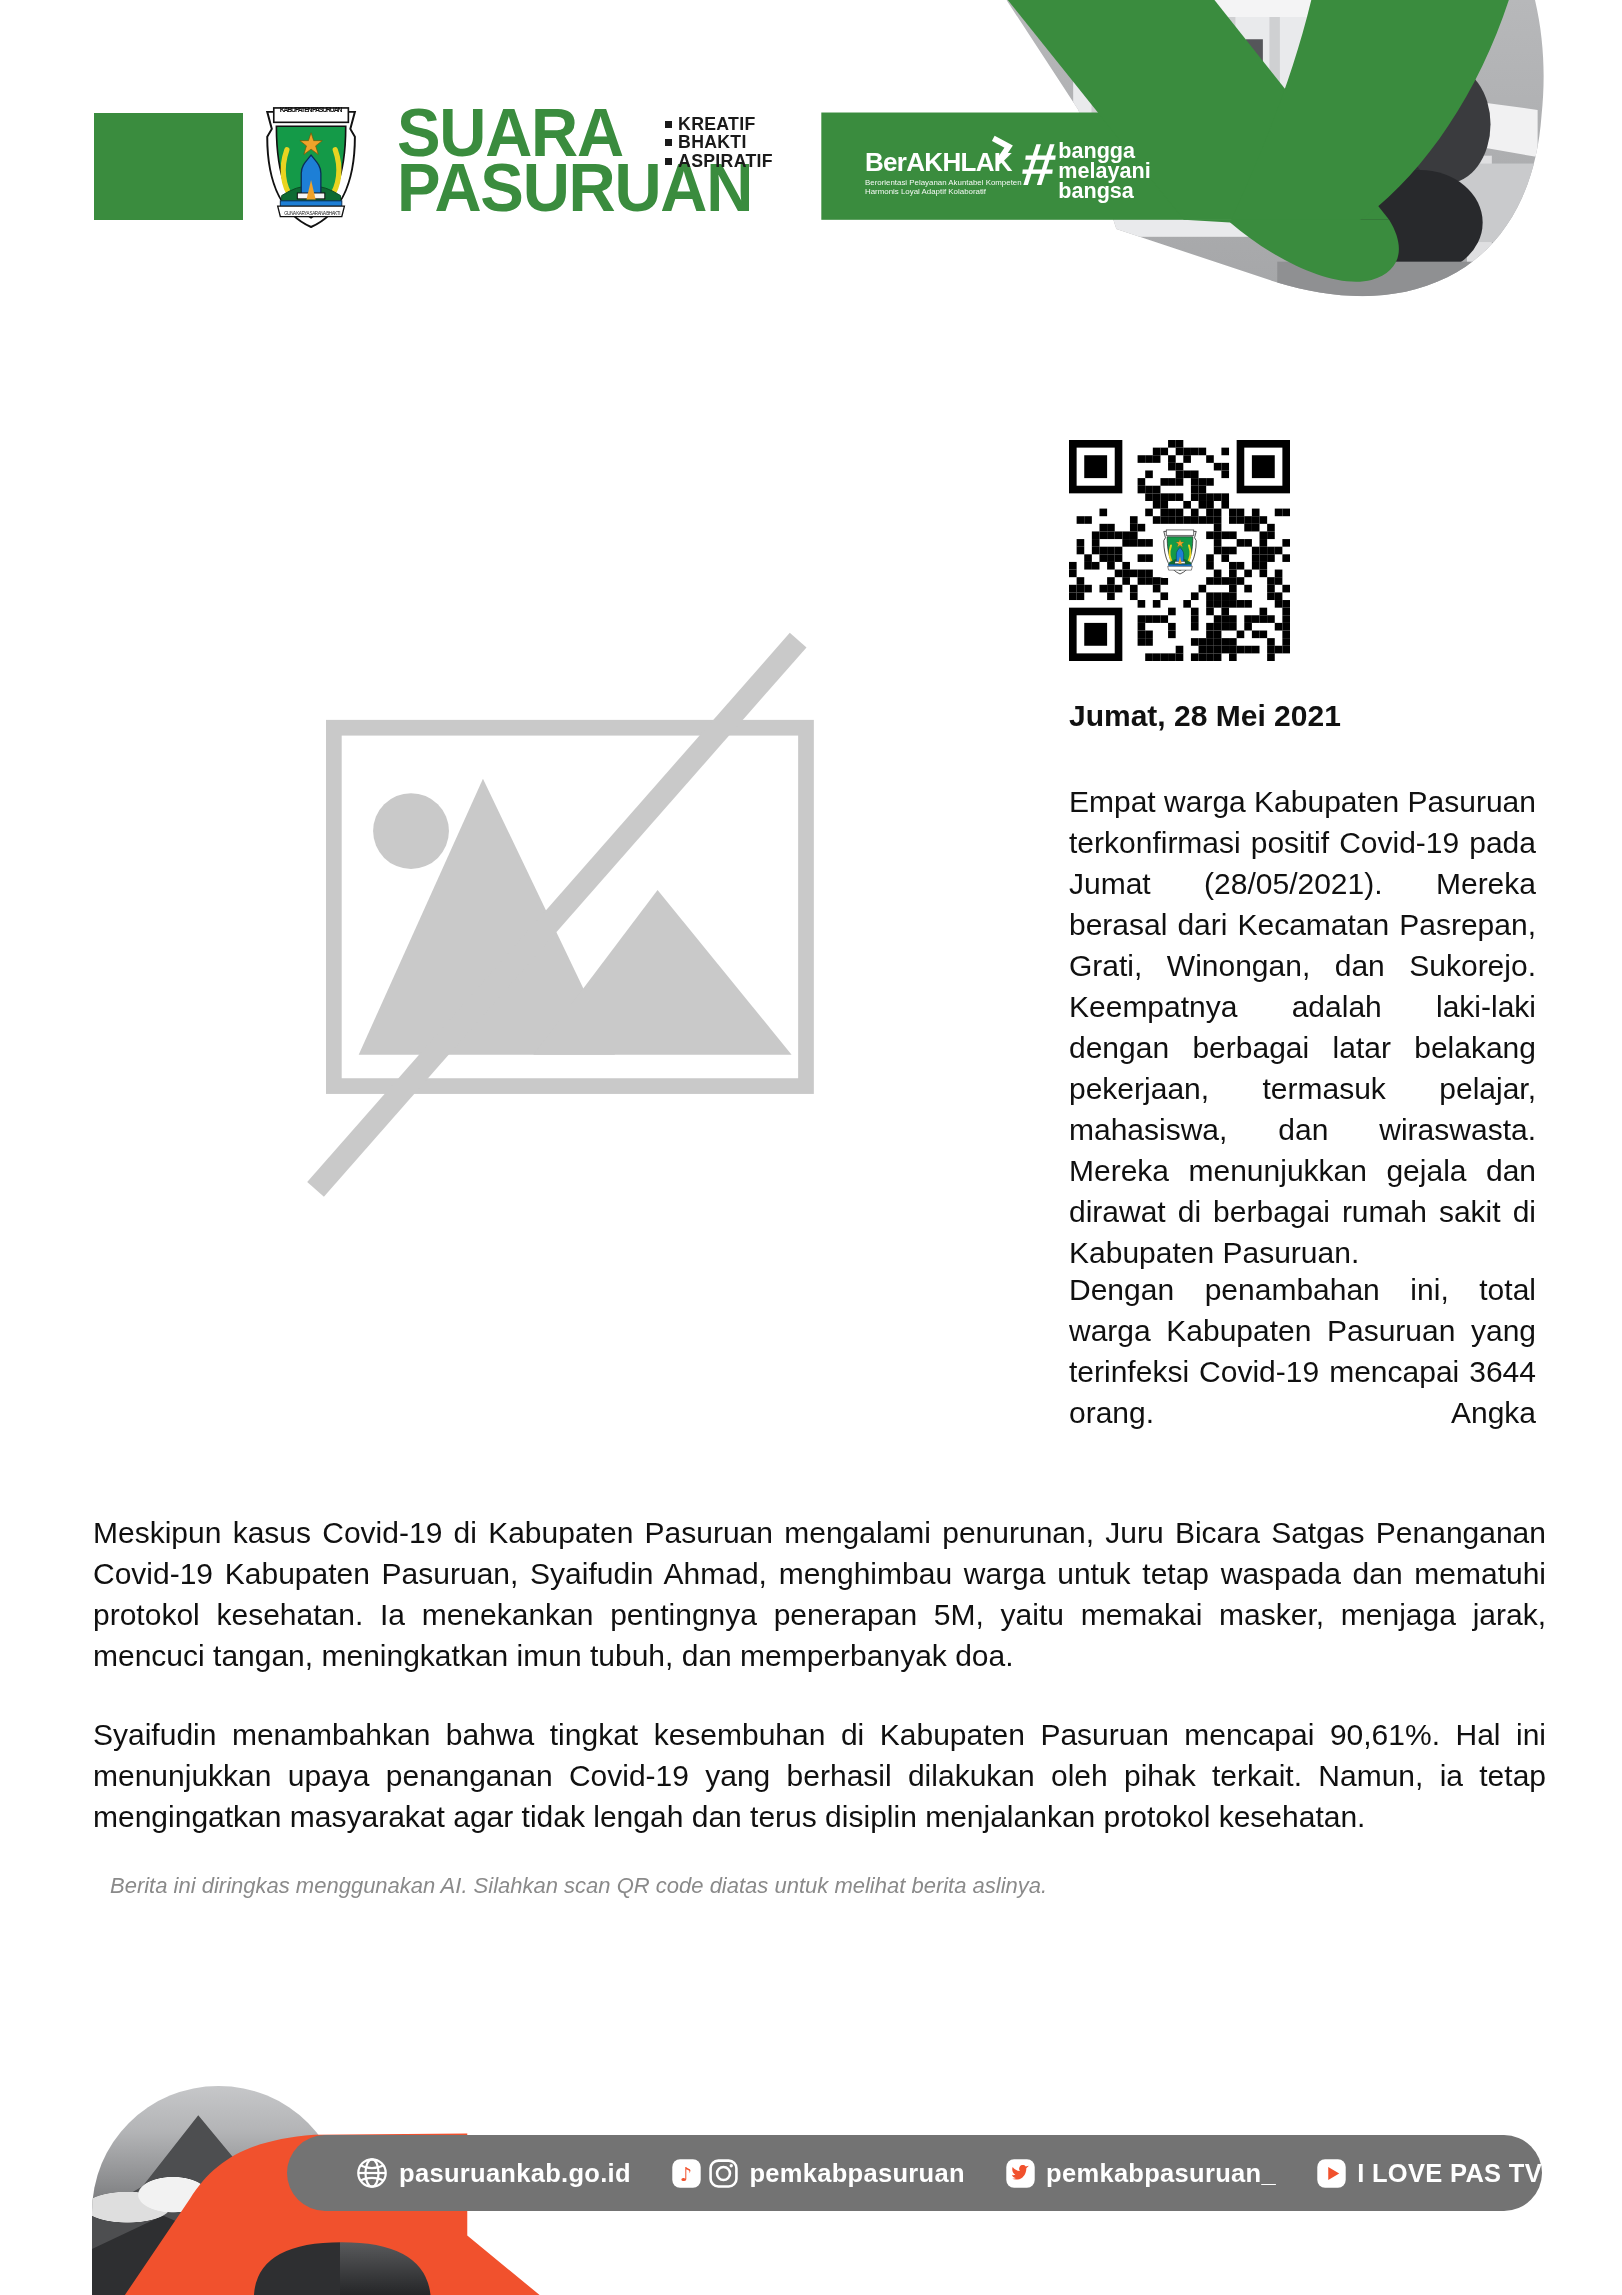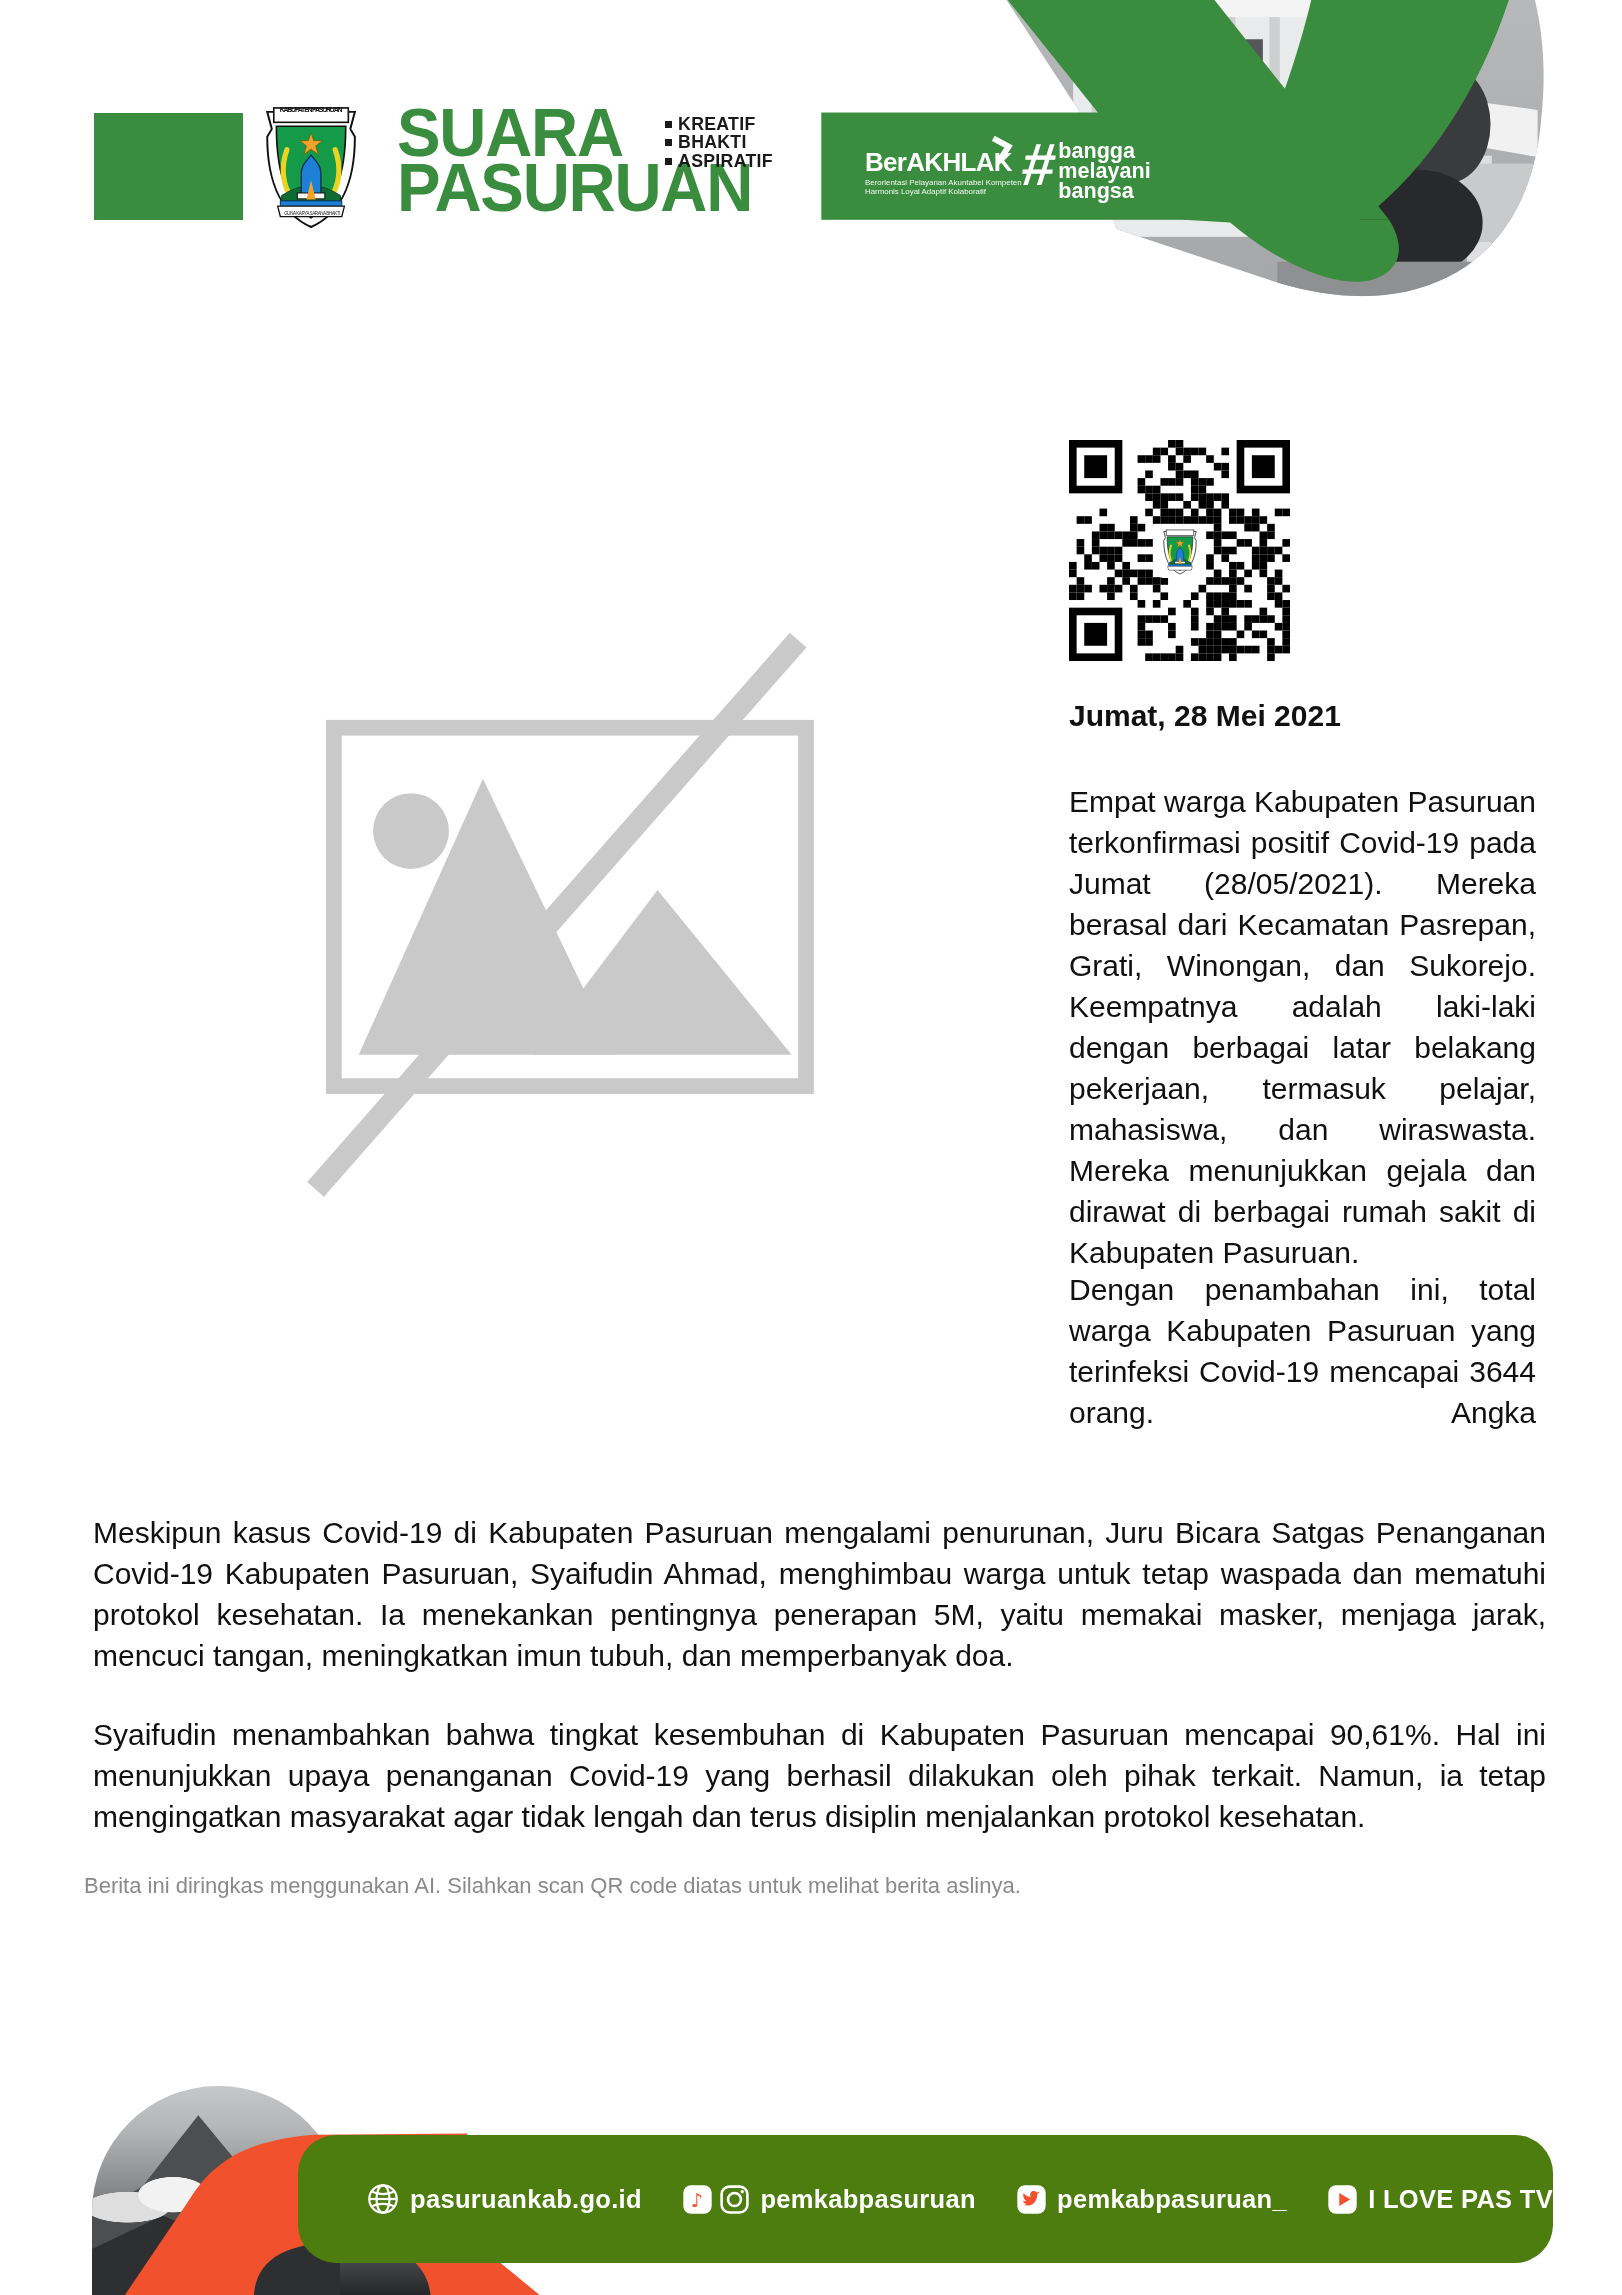--- a/index.html
+++ b/index.html
@@ -32,40 +32,40 @@
   #qr-svg{width:221px;height:221px;fill:#000;}
   #qr-logo{position:absolute;left:88px;top:84px;width:46px;height:54px;background:#fff;border-radius:6.5px;display:flex;align-items:center;justify-content:center;}
   #date{left:1069px;top:699px;font-size:30px;font-weight:bold;color:#111;}
   .colp{position:absolute;left:1069px;width:467px;font-size:30px;line-height:41px;color:#101010;text-align:justify;margin:0;}
   #colp1{top:742px;margin-top:39px;}
   #colp2{top:1269px;text-align-last:justify;}
   .fullp{position:absolute;left:93px;width:1453px;font-size:30px;line-height:41px;color:#101010;text-align:justify;margin:0;}
   #fullp1{top:1430px;}
   #fullp2{top:1512px;}
   #fullp3{top:1714px;}
-  #note{left:84px;top:1873px;font-size:22px;color:#8a8a8a;}
+  #note{left:110px;top:1873px;font-size:22px;font-style:italic;color:#8a8a8a;}
 
   
   #noimg{left:275px;top:615px;width:582px;height:661px;}
   #noimg-label{left:275px;top:1199px;width:582px;text-align:center;font-size:56px;color:#c6c6c6;}
 
   
   #dome{left:92px;top:2086px;width:253px;height:209px;border-radius:126px 126px 0 0;overflow:hidden;
         background:linear-gradient(180deg,#c6c7c9 0%,#b3b4b6 22%,#8e8f91 45%,#626365 70%,#3a3b3d 100%);}
   #dome .peak{position:absolute;left:0;top:0;width:100%;height:100%;background:#4d4e50;
         clip-path:polygon(42% 14%,68% 52%,78% 44%,100% 58%,100% 100%,0 100%,0 62%,20% 48%);}
   #dome .ridge{position:absolute;left:0;top:0;width:100%;height:100%;background:#2e2f31;
         clip-path:polygon(0 78%,28% 62%,55% 76%,100% 66%,100% 100%,0 100%);}
   #dome .clouds{position:absolute;left:0;top:0;width:100%;height:100%;
         background:radial-gradient(59px 30px at 32% 52%,#f2f2f2 58%,rgba(242,242,242,0) 60%),
                    radial-gradient(46px 25px at 55% 47%,#e9e9e9 58%,rgba(233,233,233,0) 60%),
                    radial-gradient(72px 26px at 14% 58%,#dedede 58%,rgba(222,222,222,0) 60%);}
   #rocks{left:340px;top:2241px;width:131px;height:55px;background:linear-gradient(180deg,#5a5b5d,#242527);}
   #footer-decor{position:absolute;left:0;top:2060px;}
-  #footer-bar{left:298px;top:2135px;width:1255px;height:128px;background:#4d7c0f;border-radius:38px;
+  #footer-bar{left:287px;top:2135px;width:1255px;height:76px;background:#737373;border-radius:38px;
         display:flex;align-items:center;padding:0 0 0 68px;box-sizing:border-box;color:#fff;}
   .fb-txt{font-size:25.5px;font-weight:bold;letter-spacing:0.3px;white-space:nowrap;}
   .fb-ic{display:flex;align-items:center;}
   .gap-s{width:10.5px;}.gap-m{width:6.5px;}.gap-l{width:42px;}
 </style>
 </head>
 <body>
 
 <div id="page">
 

